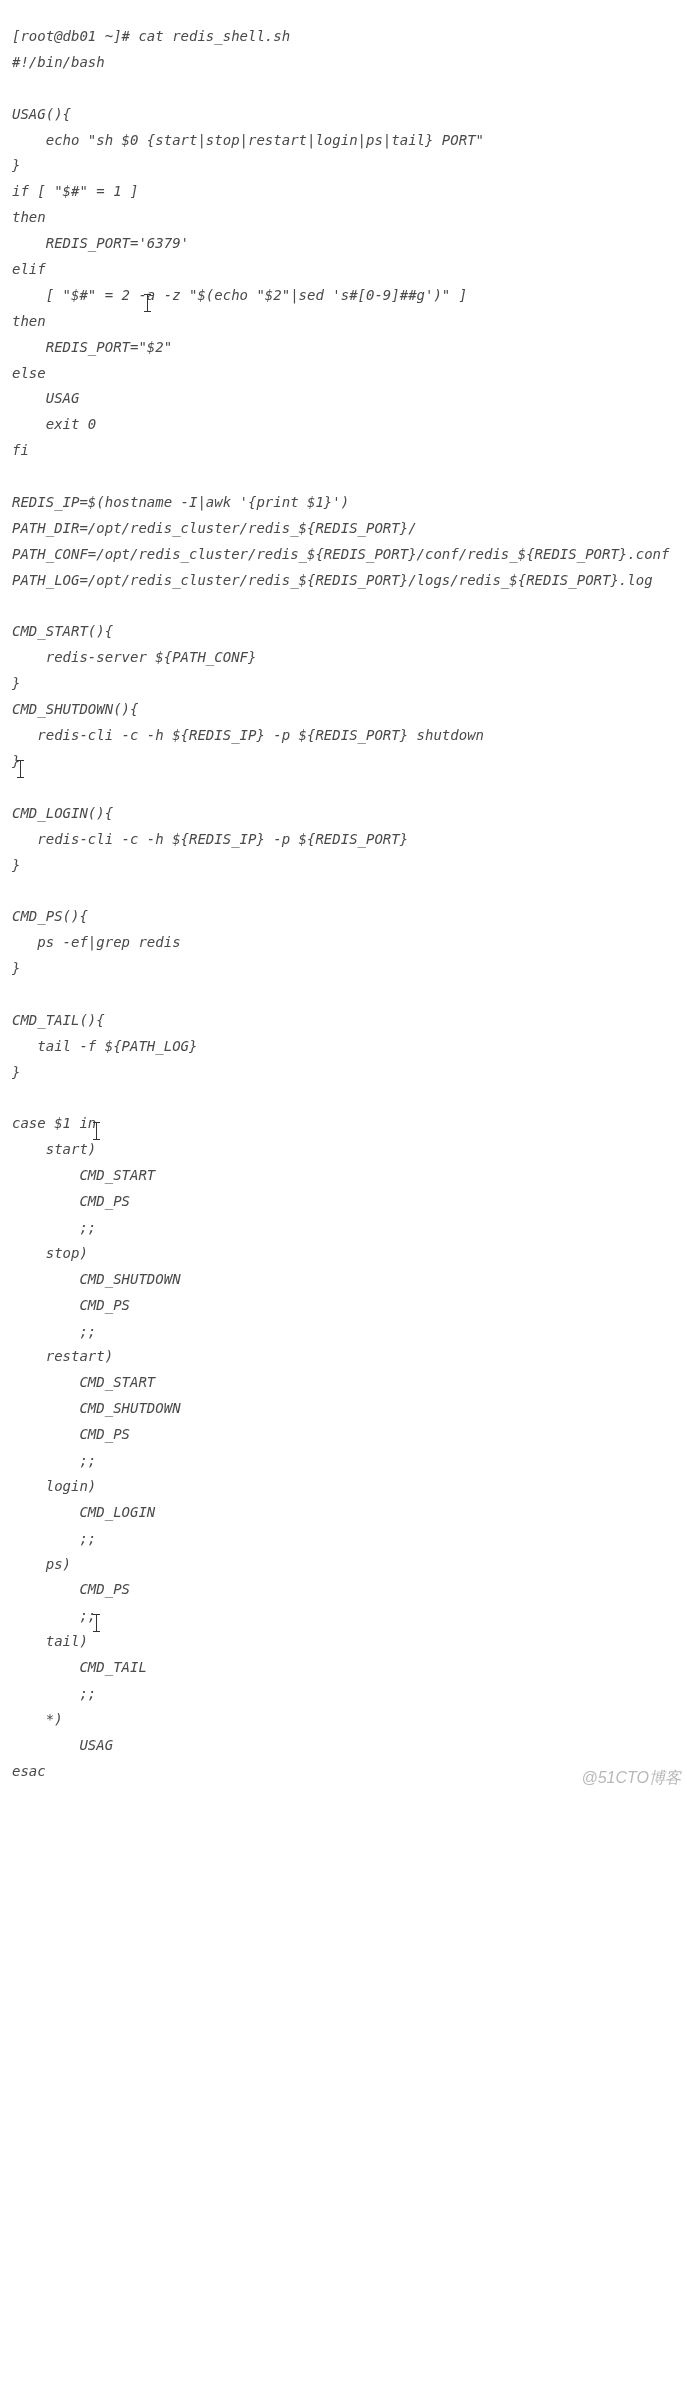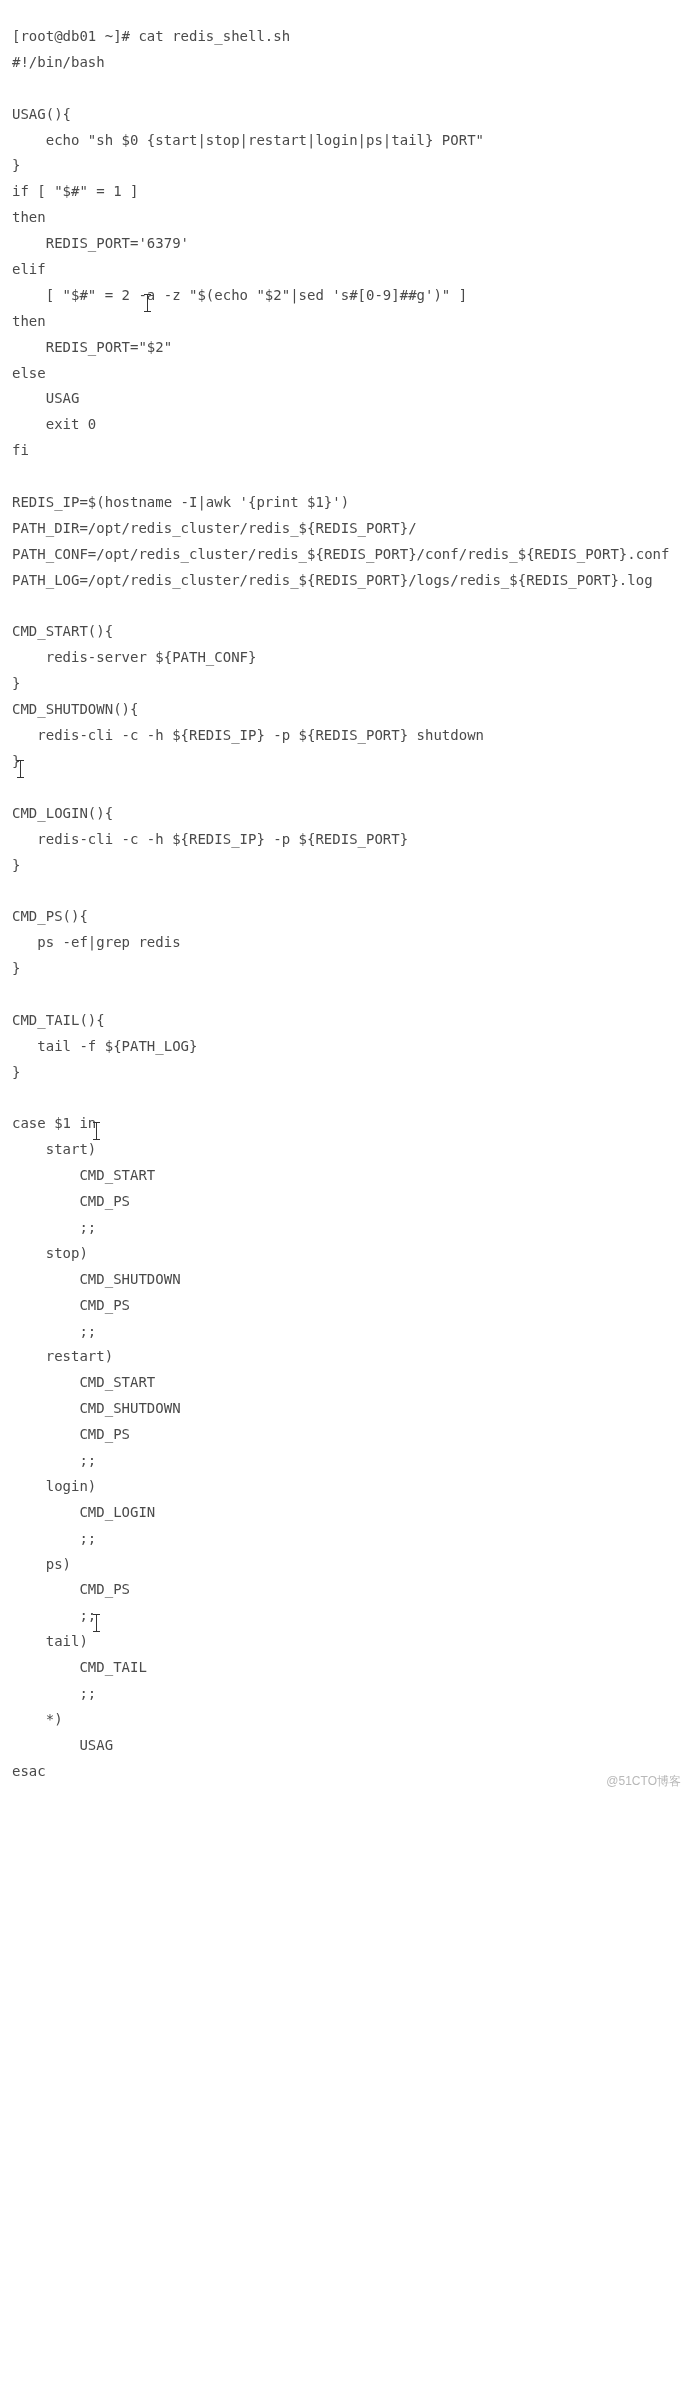--- a/index.html
+++ b/index.html
@@ -11,27 +11,28 @@
     color: #4a4a4a;
     background: #ffffff;
     width: 687px;
   }
   .code-block {
     padding: 10px 12px 10px 12px;
     box-sizing: border-box;
     white-space: pre;
     overflow: hidden;
     position: relative;
+    font-style: italic;
   }
   .watermark {
     position: absolute;
     right: 6px;
     bottom: 2px;
     color: #b8b8b8;
-    font-size: 12px;
+    font-size: 16px;
     font-family: sans-serif;
   }
   .cursor {
     display: inline-block;
     width: 0;
     position: relative;
   }
   .cursor::after {
     content: "";
     position: absolute;

